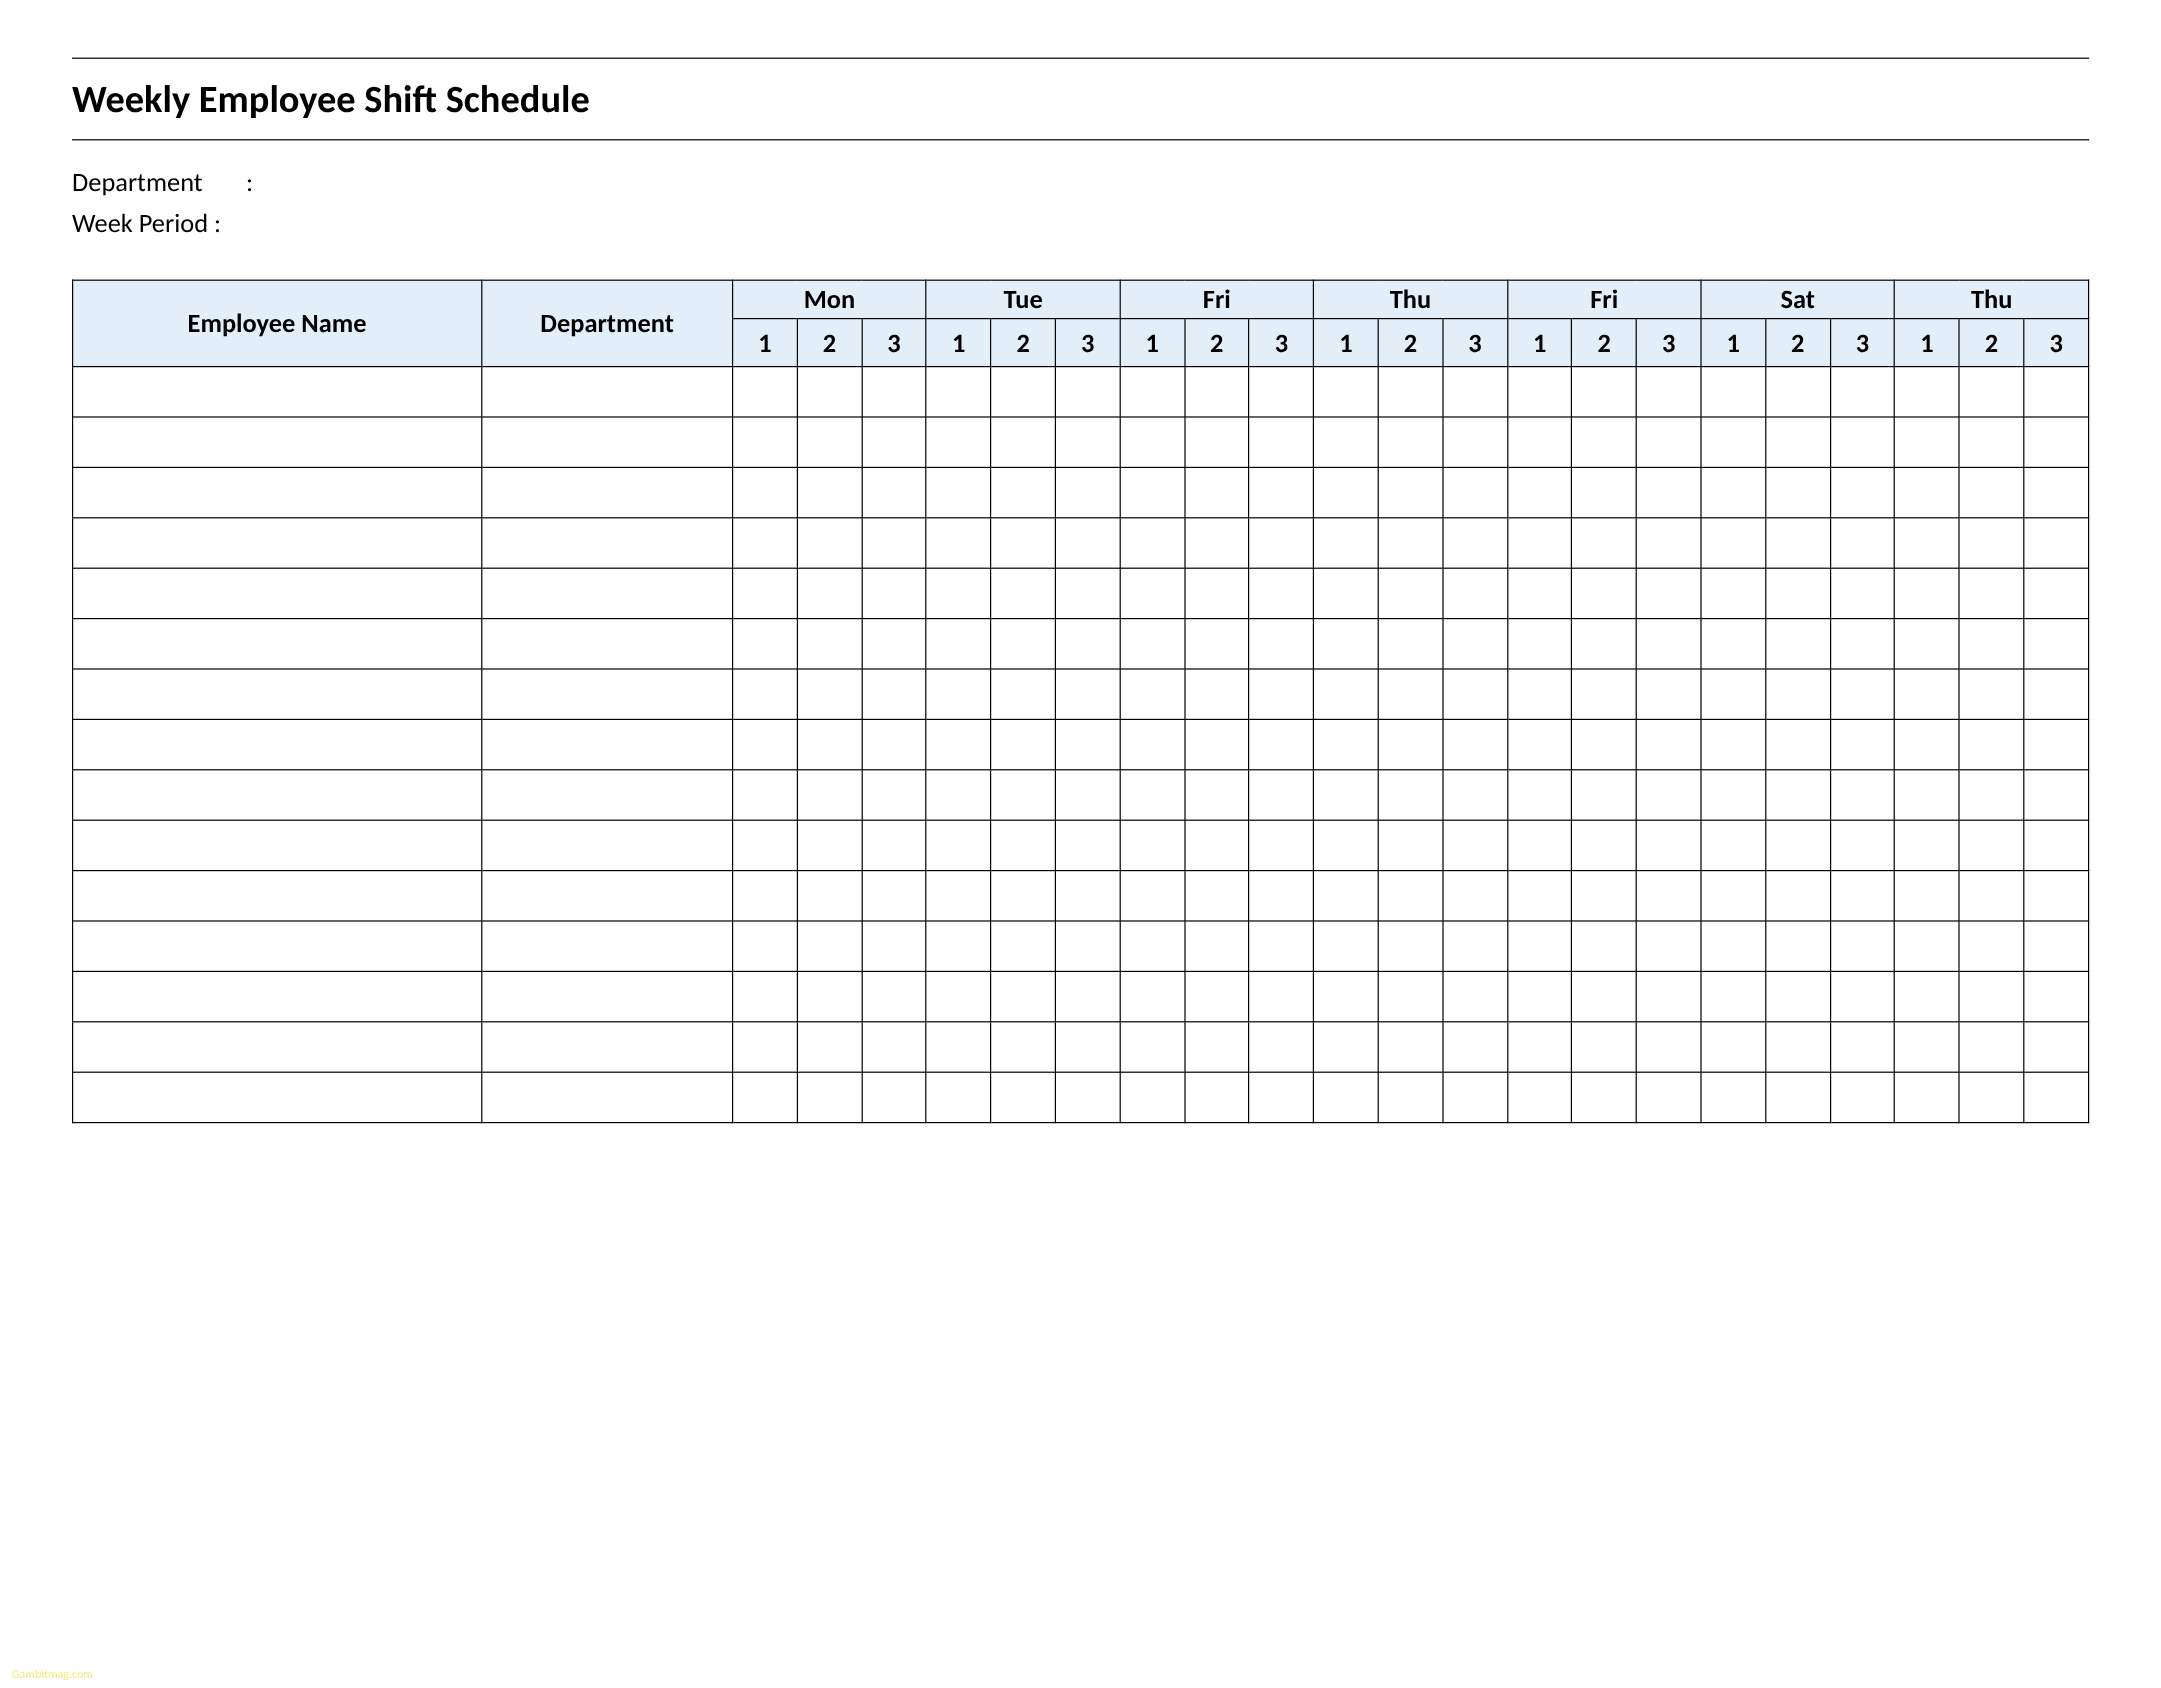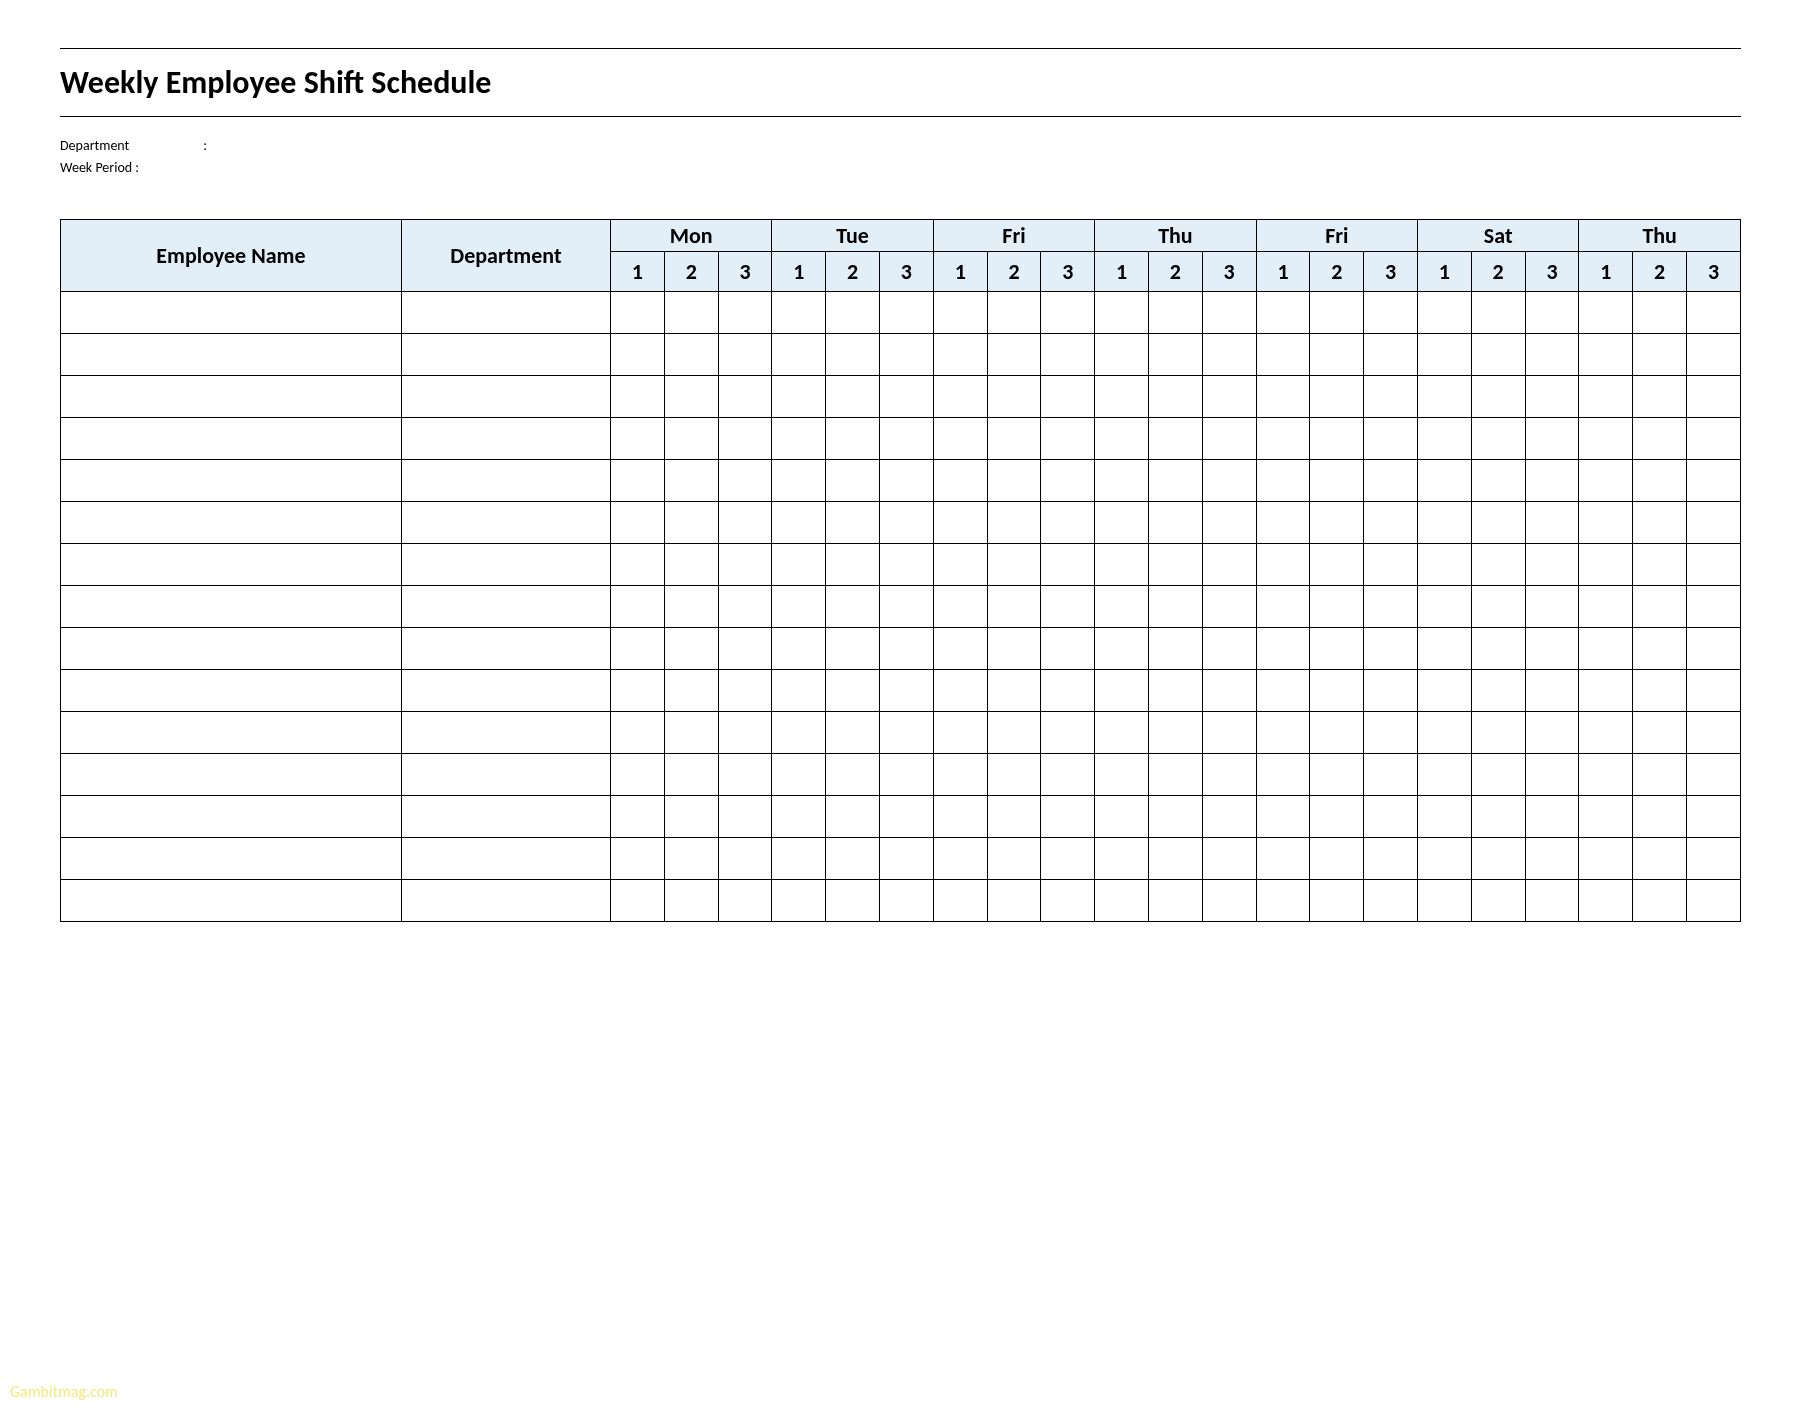--- a/index.html
+++ b/index.html
@@ -20,23 +20,23 @@
       margin: 8px 0;
     }
     .title {
       text-align: left;
       font-size: 32px;
       font-weight: bold;
       padding: 6px 0;
     }
     .meta {
       display: flex;
-      font-size: 14px;
+      font-size: 22px;
       line-height: 1.55;
-      padding: 10px 0 41px 0;
+      padding: 10px 0 30px 0;
     }
     .meta-left {
       width: 440px;
     }
     .meta-row-lbl { display: inline-block; width: 140px; }
     .shifts-col {
     }
     .tbl {
       border-collapse: collapse;
       width: 100%;
@@ -54,21 +54,21 @@
     }
     .th-name { width: 228px; height: 72px; }
     .th-assign { width: 140px; }
     .th-day { width: 108px; height: 20px; }
     .th-shift { font-size: 20px; height: 36px; }
     .tbl td { height: 42px; }
     .watermark {
       position: absolute;
       left: 10px;
       bottom: 6px;
-      font-size: 16px;
+      font-size: 10px;
       color: #f5e97a;
     }
   </style>
 </head>
 <body>
 
 <div class="document">
 
   <hr class="rule">
   <div class="title">Weekly Employee Shift Schedule</div>

